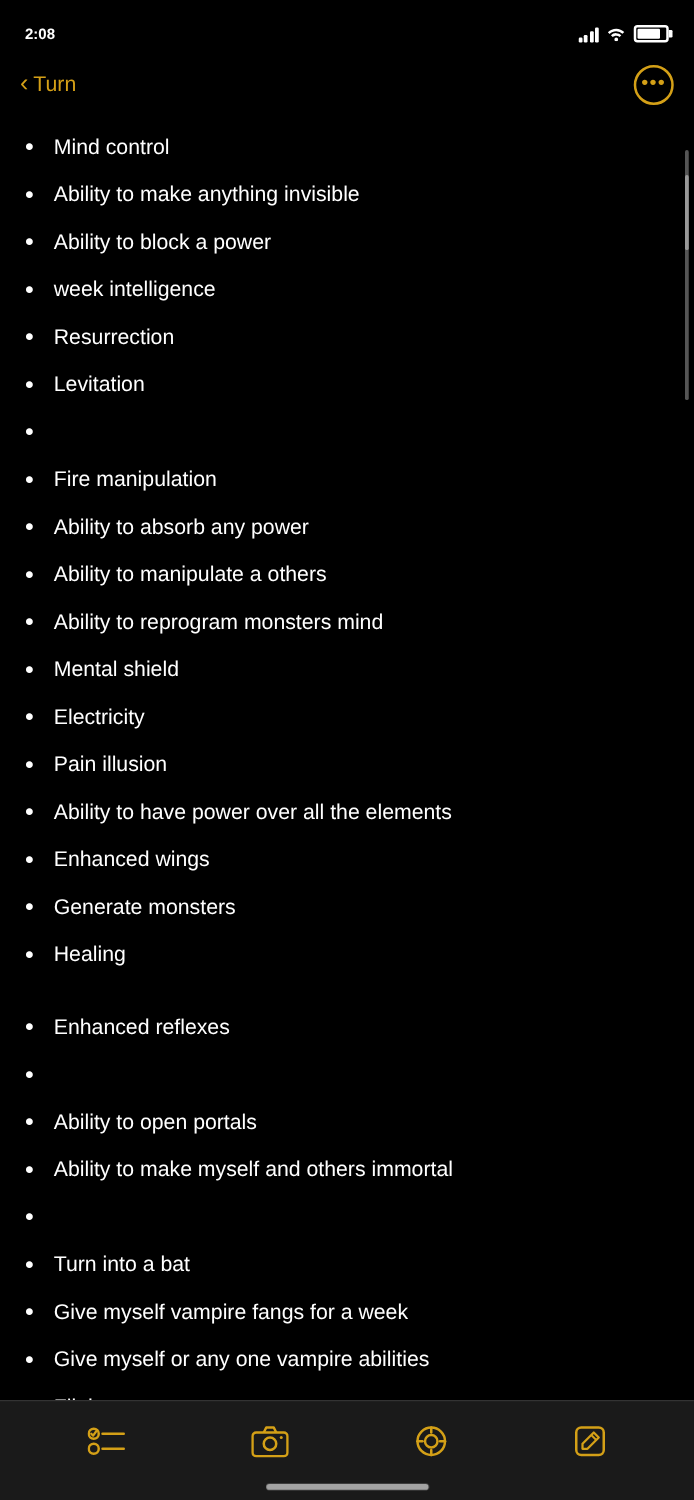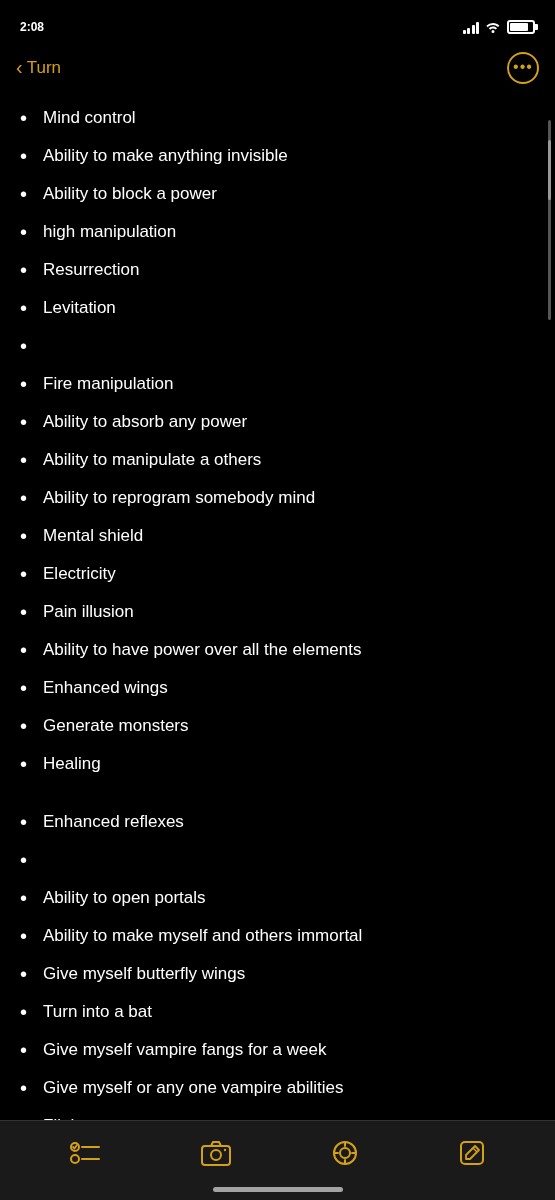--- a/index.html
+++ b/index.html
@@ -264,21 +264,21 @@
       <li class="bullet-item">
         <span class="bullet-dot">•</span>
         <span class="bullet-text">Ability to make anything invisible</span>
       </li>
       <li class="bullet-item">
         <span class="bullet-dot">•</span>
         <span class="bullet-text">Ability to block a power</span>
       </li>
       <li class="bullet-item">
         <span class="bullet-dot">•</span>
-        <span class="bullet-text">high manipulation</span>
+        <span class="bullet-text">week intelligence</span>
       </li>
       <li class="bullet-item">
         <span class="bullet-dot">•</span>
         <span class="bullet-text">Resurrection</span>
       </li>
       <li class="bullet-item">
         <span class="bullet-dot">•</span>
         <span class="bullet-text">Levitation</span>
       </li>
       <li class="bullet-item">
@@ -291,21 +291,21 @@
       <li class="bullet-item">
         <span class="bullet-dot">•</span>
         <span class="bullet-text">Ability to absorb any power</span>
       </li>
       <li class="bullet-item">
         <span class="bullet-dot">•</span>
         <span class="bullet-text">Ability to manipulate a others</span>
       </li>
       <li class="bullet-item">
         <span class="bullet-dot">•</span>
-        <span class="bullet-text">Ability to reprogram somebody mind</span>
+        <span class="bullet-text">Ability to reprogram monsters mind</span>
       </li>
       <li class="bullet-item">
         <span class="bullet-dot">•</span>
         <span class="bullet-text">Mental shield</span>
       </li>
       <li class="bullet-item">
         <span class="bullet-dot">•</span>
         <span class="bullet-text">Electricity</span>
       </li>
       <li class="bullet-item">
@@ -339,21 +339,20 @@
       <li class="bullet-item">
         <span class="bullet-dot">•</span>
         <span class="bullet-text">Ability to open portals</span>
       </li>
       <li class="bullet-item">
         <span class="bullet-dot">•</span>
         <span class="bullet-text">Ability to make myself and others immortal</span>
       </li>
       <li class="bullet-item">
         <span class="bullet-dot">•</span>
-        <span class="bullet-text">Give myself butterfly wings</span>
       </li>
       <li class="bullet-item">
         <span class="bullet-dot">•</span>
         <span class="bullet-text">Turn into a bat</span>
       </li>
       <li class="bullet-item">
         <span class="bullet-dot">•</span>
         <span class="bullet-text">Give myself vampire fangs for a week</span>
       </li>
       <li class="bullet-item">

